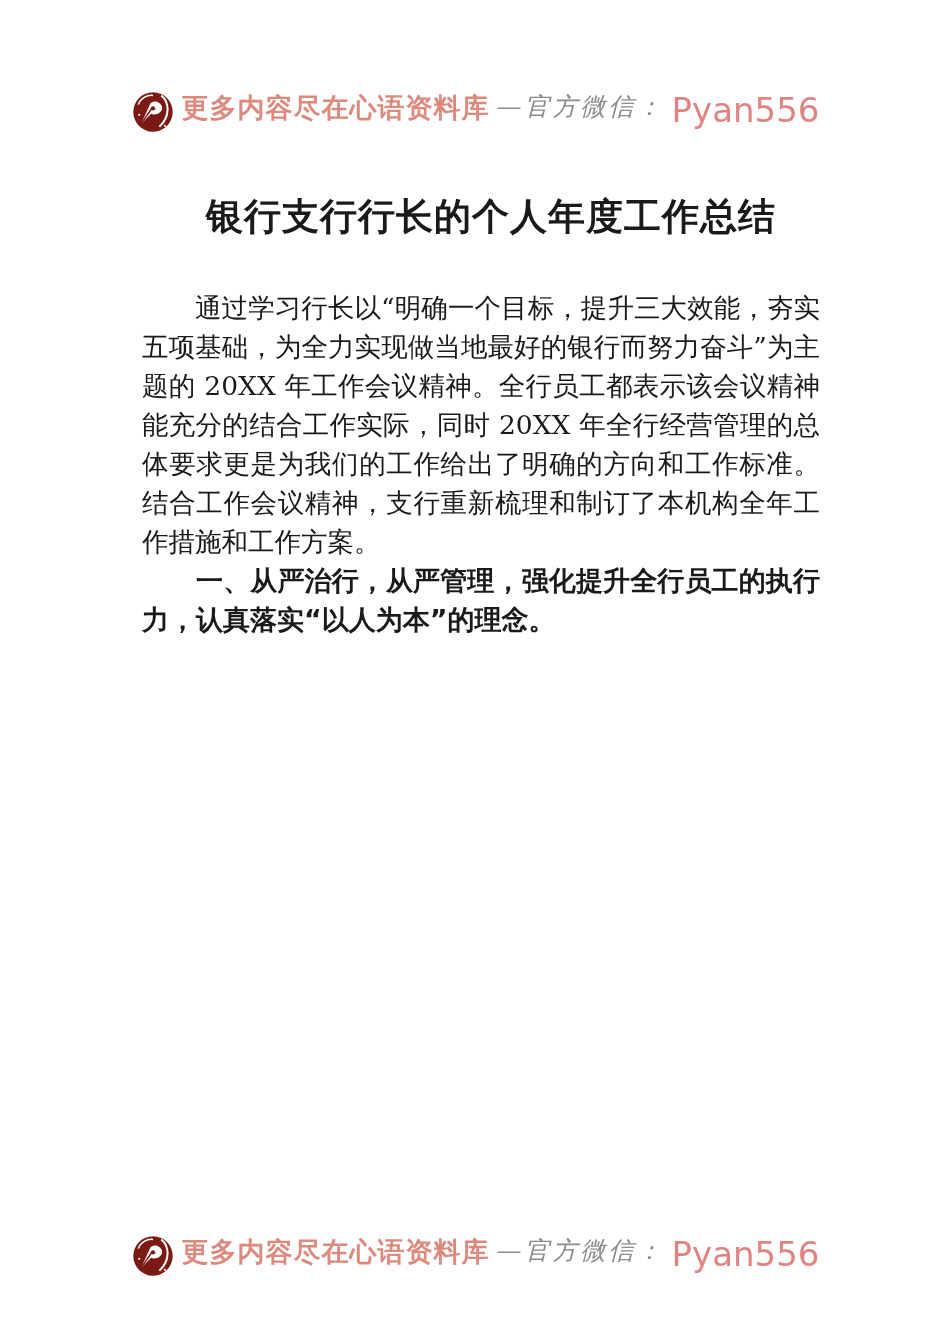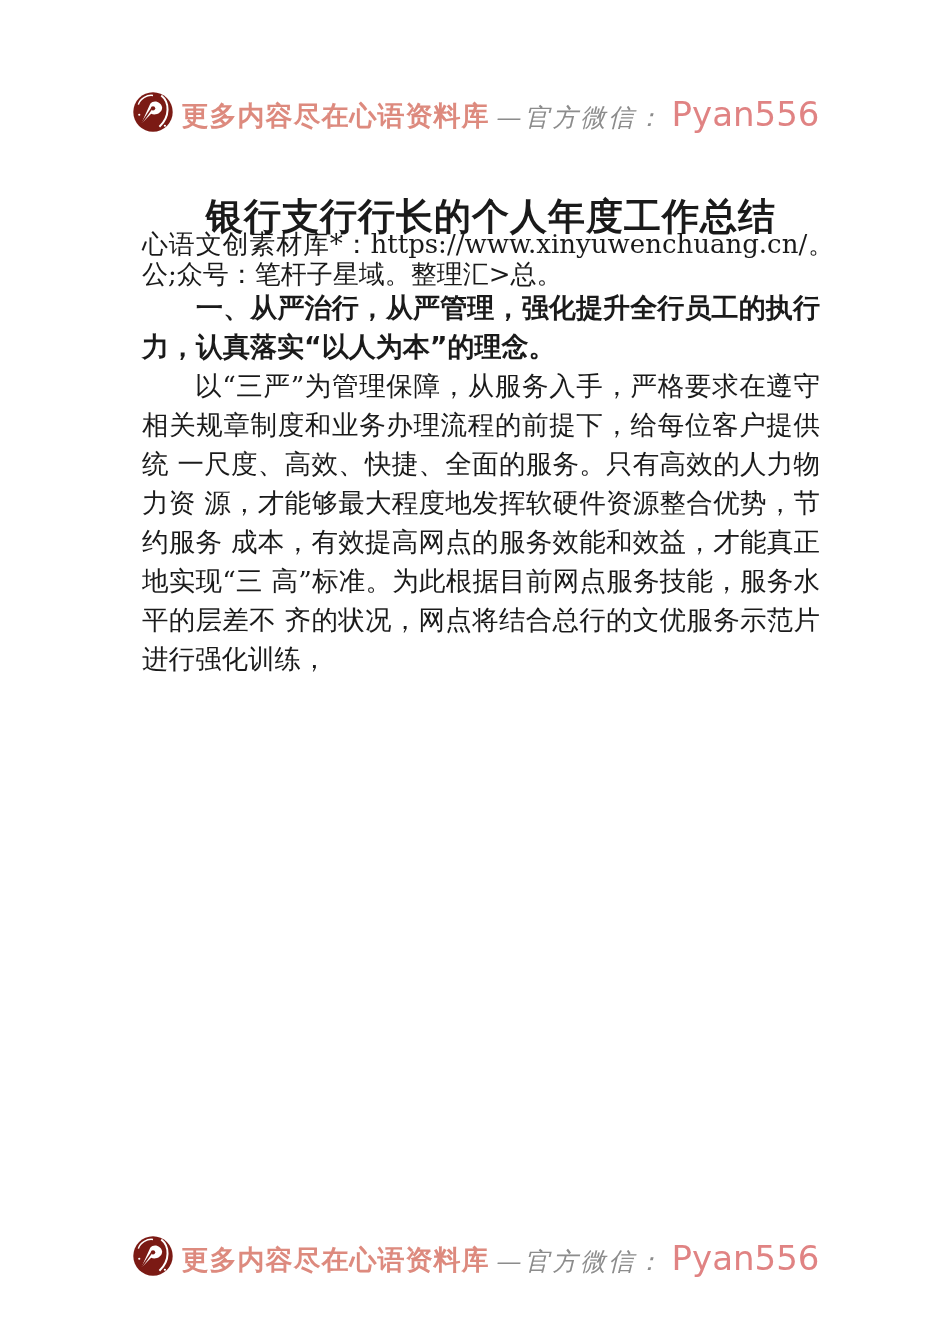--- a/index.html
+++ b/index.html
@@ -8,21 +8,21 @@
     width:950px;height:1344px;
     margin:0 auto;
     background:#ffffff;
     overflow:hidden;
     font-family:"DejaVu Serif","Liberation Serif",serif;
     color:var(--body_text,#1a1a1a);
   }
   
   .watermark{
     position:absolute;left:0;width:100%;
-    display:flex;justify-content:center;align-items:flex-end;gap:7px;
+    display:flex;justify-content:center;align-items:flex-start;gap:7px;
     white-space:nowrap;
   }
   .watermark.header{top:90px;}
   .watermark.footer{top:1234px;}
   .wm-logo{width:44px;height:44px;flex:0 0 auto;}
   .wm-brand{
     font-size:27px;font-weight:bold;
     color:var(--brand,#dd8a7e);
     letter-spacing:1px;
   }
@@ -81,25 +81,24 @@
       <circle cx="9" cy="27" r="1.2" fill="#ffffff"></circle>
       <circle cx="37" cy="39" r="1.2" fill="#ffffff"></circle>
     </svg>
     <span class="wm-brand">更多内容尽在心语资料库</span>
     <span class="wm-label">—官方微信：</span>
     <span class="wm-id">Pyan556</span>
   </div>
 
   <h1 class="doc-title">银行支行行长的个人年度工作总结</h1>
 
-  <p class="source-line">心语文创素材库*：https://www.xinyuwenchuang.cn/。公;众号：笔杆子星域。整理汇&gt;总。</p>
 
   <div class="doc-body">
+      <p class="para">通过学习行长以“明确一个目标，提升三大效能，夯实五项基础，为全力实现做当地最好的银行而努力奋斗”为主题的 20XX 年工作会议精神。全行员工都表示该会议精神能充分的结合工作实际，同时 20XX 年全行经营管理的总体要求更是为我们的工作给出了明确的方向和工作标准。结合工作会议精神，支行重新梳理和制订了本机构全年工作措施和工作方案。</p>
       <p class="para heading">一、从严治行，从严管理，强化提升全行员工的执行力，认真落实“以人为本”的理念。</p>
-      <p class="para">以“三严”为管理保障，从服务入手，严格要求在遵守相关规章制度和业务办理流程的前提下，给每位客户提供统 一尺度、高效、快捷、全面的服务。只有高效的人力物力资 源，才能够最大程度地发挥软硬件资源整合优势，节约服务 成本，有效提高网点的服务效能和效益，才能真正地实现“三 高”标准。为此根据目前网点服务技能，服务水平的层差不 齐的状况，网点将结合总行的文优服务示范片进行强化训练，</p>
     </div>
 
   <div class="watermark footer">
     <svg class="wm-logo" viewBox="0 0 48 48" aria-hidden="true">
       <circle cx="24" cy="24" r="21.5" fill="#7b1a14"></circle>
       <path d="M33 6 C42 13 43 29 31 40" stroke="#ffffff" fill="none" stroke-width="2.2"></path>
       <path d="M8 16 C10 9 18 5 24 6" stroke="#ffffff" fill="none" stroke-width="1.6"></path>
       <path d="M11 37 L21 15 C25 10 33 13 34 19 C34 25 27 28 22 26 Z" fill="#ffffff"></path>
       <path d="M11 37 L22 21" stroke="#7b1a14" stroke-width="1.6"></path>
       <circle cx="24" cy="20" r="2.4" fill="#7b1a14"></circle>

